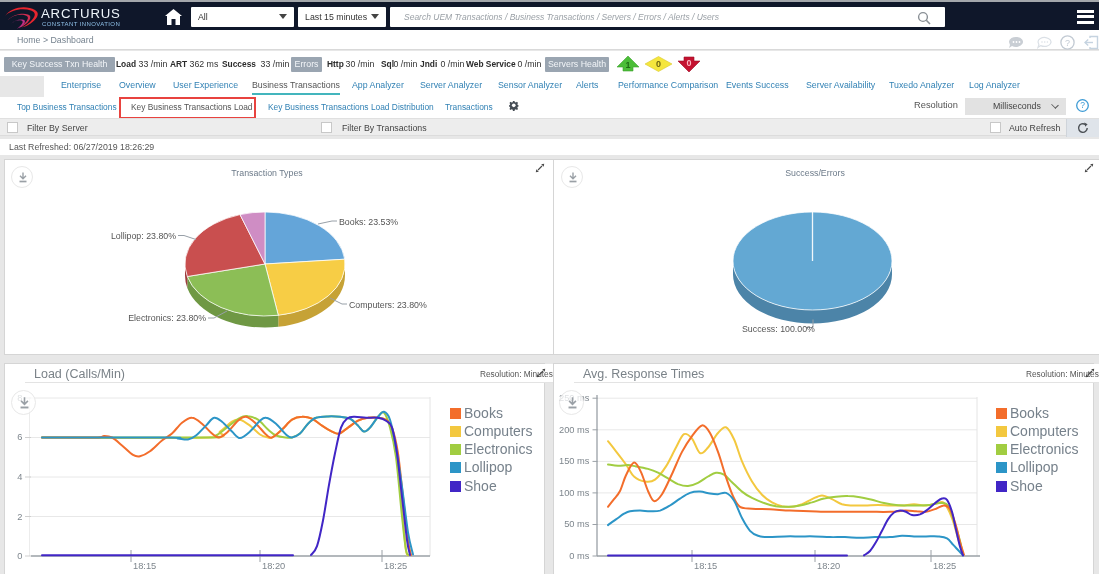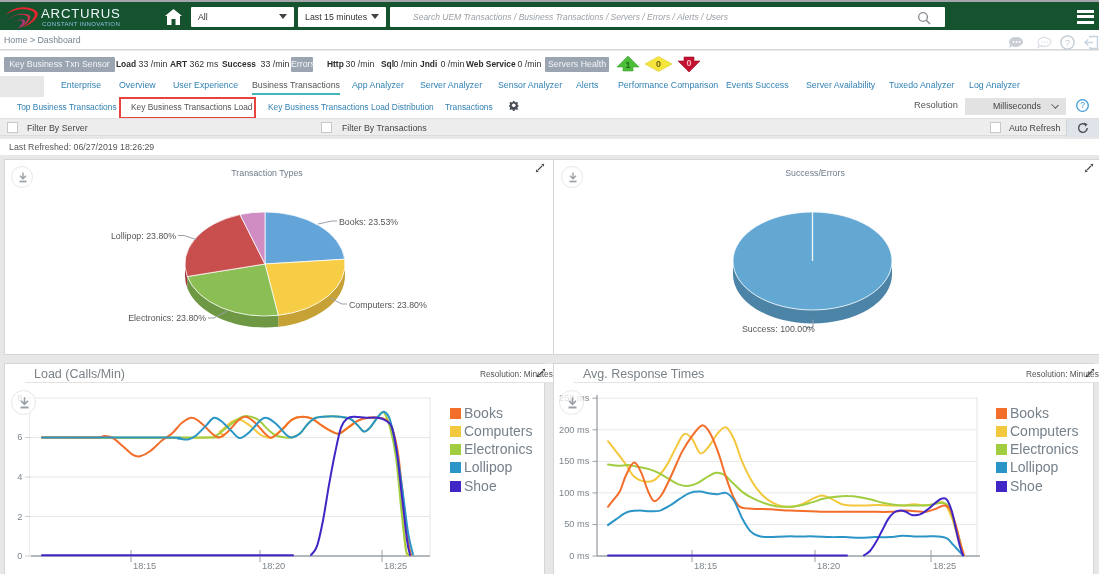--- a/index.html
+++ b/index.html
@@ -1,28 +1,28 @@
 <!DOCTYPE html>
 <html><head><meta charset="utf-8"><style>
 * { margin:0; padding:0; box-sizing:border-box; }
 html,body { width:1099px; height:574px; overflow:hidden; background:#e7e7e7;
   font-family:"Liberation Sans", sans-serif; }
 .abs { position:absolute; }
 #topline { position:absolute; left:0; top:0; width:1099px; height:2px; background:#a3a7ab; }
-#hdr { position:absolute; left:0; top:2px; width:1099px; height:28px; background:#14532d; }
+#hdr { position:absolute; left:0; top:2px; width:1099px; height:28px; background:#0f172a; }
 .logo-t { position:absolute; left:41px; top:4px; color:#eef5fb; font-size:13.2px; letter-spacing:0.8px; }
 .logo-s { position:absolute; left:42px; top:18.5px; color:#8fc0e8; font-size:6px; letter-spacing:0.4px; }
 .hsel { position:absolute; top:4.5px; height:20px; background:#fff; border-radius:1px;
   font-size:8.8px; color:#333; line-height:20px; padding-left:7px; }
 .hsel .car { position:absolute; right:7px; top:7.5px; width:0; height:0;
   border-left:4px solid transparent; border-right:4px solid transparent; border-top:5px solid #444; }
 #search { position:absolute; left:390px; top:4.5px; width:555px; height:20px; background:#fff;
-  border-radius:1px; font-size:8.5px; font-style:italic; color:#9aa0a6; line-height:20px; padding-left:23px; }
+  border-radius:1px; font-size:8.5px; font-style:italic; color:#9aa0a6; line-height:20px; padding-left:14px; }
 #crumb { position:absolute; left:0; top:30px; width:1099px; height:20px; background:#fff;
-  border-bottom:1px solid #d9d9d9; font-size:8.8px; color:#76838f; line-height:20px; padding-left:4px; }
+  border-bottom:1px solid #d9d9d9; font-size:8.8px; color:#76838f; line-height:20px; padding-left:17px; }
 #health { position:absolute; left:0; top:51px; width:1099px; height:25px; background:#fff; }
 .badge { position:absolute; top:6px; height:15px; background:#9aa5b1; color:#f2f5f8;
   font-size:8.8px; line-height:15px; text-align:center; border-radius:1px; }
 .hm { position:absolute; top:6px; font-size:8.8px; color:#333; line-height:15px; white-space:nowrap; }
 .hm b { color:#2b2b2b; font-size:8.4px; }
 #tabs { position:absolute; left:0; top:76px; width:1099px; height:21px; background:#fff;margin-left:44px; }
 .tab { position:absolute; top:4px; font-size:8.8px; color:#3181b4; white-space:nowrap; }
 .tab.act { color:#555; border-bottom:2.5px solid #43b5bd; padding-bottom:3px; }
 #stabs { position:absolute; left:0; top:97px; width:1099px; height:22px; background:#fff; }
 .stab { position:absolute; top:5px; font-size:8.4px; color:#3181b4; white-space:nowrap; }
@@ -95,28 +95,28 @@
 <svg class="abs" style="left:1060px;top:35px" width="15" height="15" viewBox="0 0 15 15">
     <circle cx="7.5" cy="7.5" r="6.6" fill="none" stroke="#c2cad3" stroke-width="1.3"></circle>
     <text x="7.5" y="10.7" text-anchor="middle" font-size="9" fill="#c2cad3" font-family="Liberation Sans">?</text>
   </svg>
 <svg class="abs" style="left:1084px;top:35px" width="15" height="15" viewBox="0 0 15 15">
     <path d="M6 3 V1.5 H13.5 V13.5 H6 V12" fill="none" stroke="#c5d3e0" stroke-width="1.4"></path>
     <line x1="1" y1="7.5" x2="9" y2="7.5" stroke="#c5d3e0" stroke-width="1.4"></line>
     <path d="M4.2 4.5 L1 7.5 L4.2 10.5" fill="none" stroke="#c5d3e0" stroke-width="1.4"></path>
   </svg>
 <div id="health">
-  <div class="badge" style="left:4px;width:111px;">Key Business Txn Sensor</div>
+  <div class="badge" style="left:4px;width:111px;">Key Success Txn Health</div>
   <span class="hm" style="left:116px"><b>Load</b></span>
     <span class="hm" style="left:138.5px">33 /min</span>
   <span class="hm" style="left:170px"><b>ART</b></span>
     <span class="hm" style="left:189.5px">362 ms</span>
   <span class="hm" style="left:222px"><b>Success</b></span>
     <span class="hm" style="left:260.5px">33 /min</span>
-  <div class="badge" style="left:291px;width:22px;">Errors</div>
+  <div class="badge" style="left:291px;width:31px;">Errors</div>
   <span class="hm" style="left:327px"><b>Http</b></span>
     <span class="hm" style="left:345.5px">30 /min</span>
   <span class="hm" style="left:381px"><b>Sql</b></span>
     <span class="hm" style="left:393.5px">0 /min</span>
   <span class="hm" style="left:420px"><b>Jndi</b></span>
     <span class="hm" style="left:440.5px">0 /min</span>
   <span class="hm" style="left:466px"><b>Web Service</b></span>
     <span class="hm" style="left:517.5px">0 /min</span>
   <div class="badge" style="left:545px;width:64px;">Servers Health</div>
 </div>

